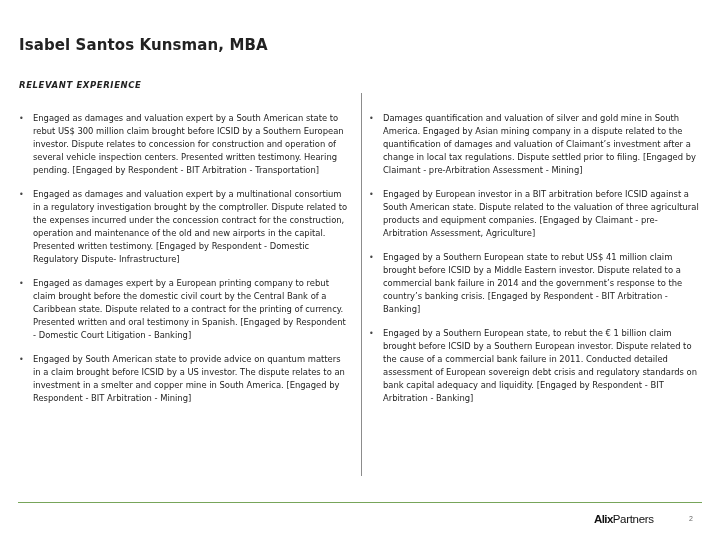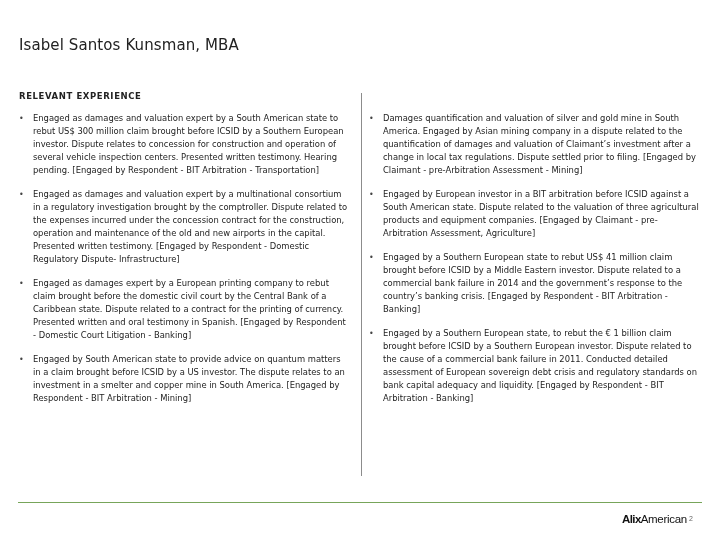--- a/index.html
+++ b/index.html
@@ -16,29 +16,31 @@
       color: #222222;
     }
     .title {
       position: absolute;
       left: 19px;
       top: 36px;
       font-size: 15px;
       color: #222222;
       letter-spacing: 0.1px;
       font-family: "DejaVu Sans", sans-serif;
+      font-weight: bold;
     }
     .section-heading {
       position: absolute;
       left: 19px;
-      top: 91px;
+      top: 80px;
       font-size: 8.5px;
       font-weight: bold;
       letter-spacing: 0.6px;
       color: #222222;
+      font-style: italic;
     }
     .col {
       position: absolute;
       top: 112px;
       margin: 0;
       padding: 0;
       list-style: none;
     }
     .col.left {
       left: 19px;
@@ -87,21 +89,20 @@
       left: 594px;
       top: 513px;
       font-family: "Liberation Sans", sans-serif;
       font-size: 11.5px;
       color: #111111;
       letter-spacing: -0.3px;
     }
     .logo .bold {
       font-weight: bold;
       letter-spacing: -0.6px;
-      margin-left: 28px;
     }
     .page-number {
       position: absolute;
       left: 689px;
       top: 515px;
       font-size: 7px;
       color: #666666;
       font-family: "Liberation Sans", sans-serif;
     }
   </style>
@@ -148,16 +149,16 @@
   </li>
   <li class="item">
     <span class="bullet">•</span>
     <span>Engaged by a Southern European state, to rebut the € 1 billion claim brought before ICSID by a Southern European investor. Dispute related to the cause of a commercial bank failure in 2011.  Conducted detailed assessment of European sovereign debt crisis and regulatory standards on bank capital adequacy and liquidity.  [Engaged by Respondent - BIT Arbitration - Banking]</span>
   </li>
 </ul>
 
 <div class="footer-rule" style="background: rgb(119, 165, 90);"></div>
 
 <div class="logo">
-  <span class="bold">Alix</span><span>American</span>
+  <span class="bold">Alix</span><span>Partners</span>
 </div>
 
 <div class="page-number">2</div>
 
 </body></html>

